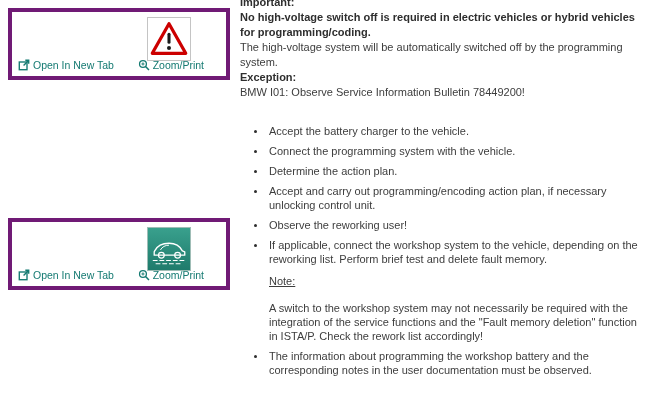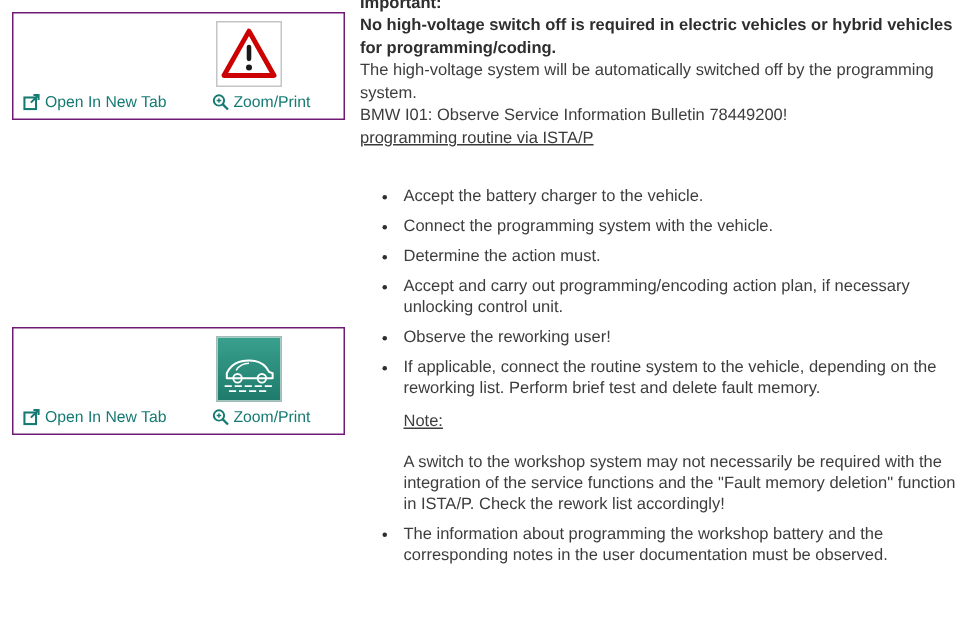--- a/index.html
+++ b/index.html
@@ -6,21 +6,21 @@
   html,body { margin:0; padding:0; }
   body {
     width:650px; height:415px; overflow:hidden; position:relative;
     background:#ffffff; color:#3d3d3d;
     font-family:"Liberation Sans", sans-serif; font-size:11px;
   }
 
   
   .media-panel {
     position:absolute; left:8px; width:222px; height:72px;
-    border:1px solid #701a75; background:#fff;
+    border:4px solid #701a75; background:#fff;
     display:flex; flex-direction:column;
   }
   .panel-1 { top:8px; }
   .panel-2 { top:218px; }
   .media-body { flex:1; position:relative; }
   .thumb {
     position:absolute; left:135px; top:5px;
     width:44px; height:44px; border:1px solid #c4c4c4;
     background:#fff; cursor:pointer;
   }
@@ -138,42 +138,42 @@
       </span>
       <span>Zoom/Print</span>
     </a>
   </div>
 </div>
 
 <main class="content">
   <p class="bold imp-label">Important:</p>
   <p class="bold imp-text">No high-voltage switch off is required in electric vehicles or hybrid vehicles for programming/coding.</p>
   <p class="para1">The high-voltage system will be automatically switched off by the programming system.</p>
+  <p class="bold exc-label">Exception:</p>
   <p>BMW I01: Observe Service Information Bulletin 78449200!</p>
 
-  <p class="section-heading">programming routine via ISTA/P</p>
 
   <ul class="steps">
     <li>
       <span>Accept the battery charger to the vehicle.</span>
     </li>
     <li>
       <span>Connect the programming system with the vehicle.</span>
     </li>
     <li>
-      <span>Determine the action must.</span>
+      <span>Determine the action plan.</span>
     </li>
     <li>
       <span>Accept and carry out programming/encoding action plan, if necessary unlocking control unit.</span>
     </li>
     <li>
       <span>Observe the reworking user!</span>
     </li>
     <li>
-      <span>If applicable, connect the routine system to the vehicle, depending on the reworking list. Perform brief test and delete fault memory.</span>
+      <span>If applicable, connect the workshop system to the vehicle, depending on the reworking list. Perform brief test and delete fault memory.</span>
       <div class="note">
         <div class="note-label">Note:</div>
         <p class="note-text">A switch to the workshop system may not necessarily be required with the integration of the service functions and the "Fault memory deletion" function in ISTA/P. Check the rework list accordingly!</p>
       </div>
     </li>
     <li>
       <span>The information about programming the workshop battery and the corresponding notes in the user documentation must be observed.</span>
     </li>
   </ul>
 </main>

